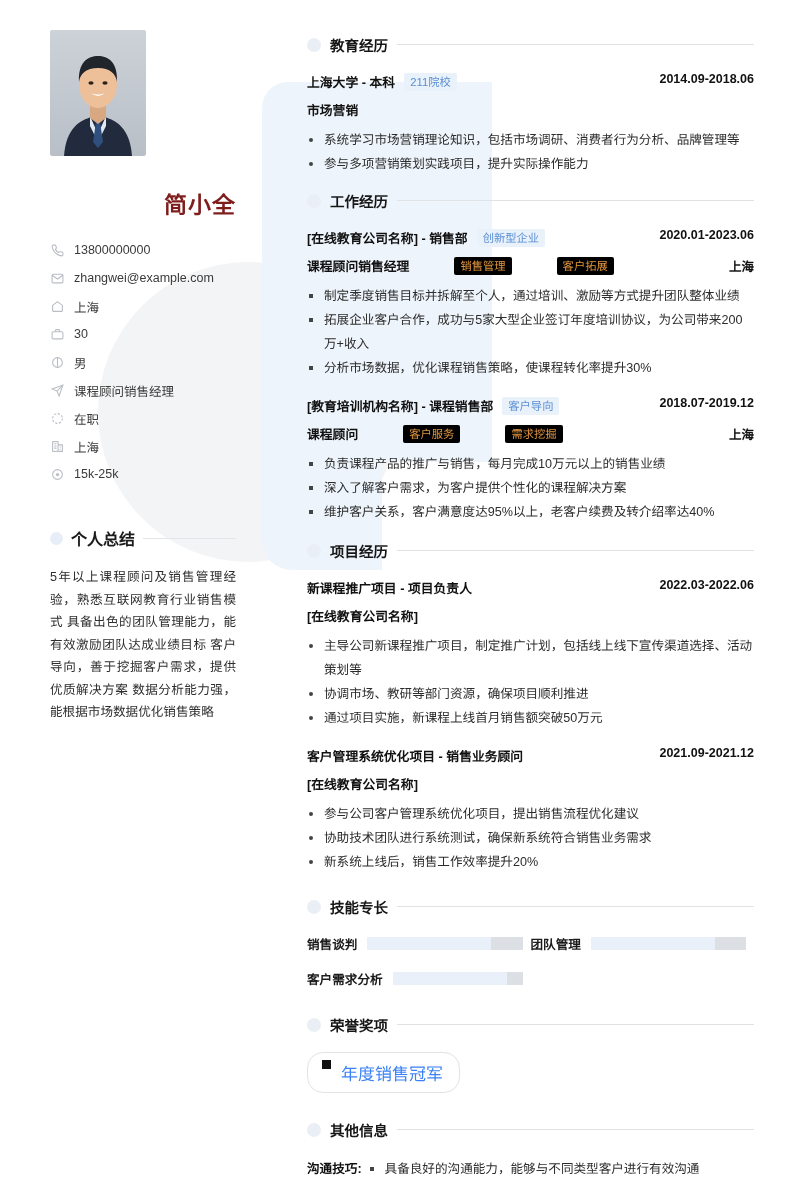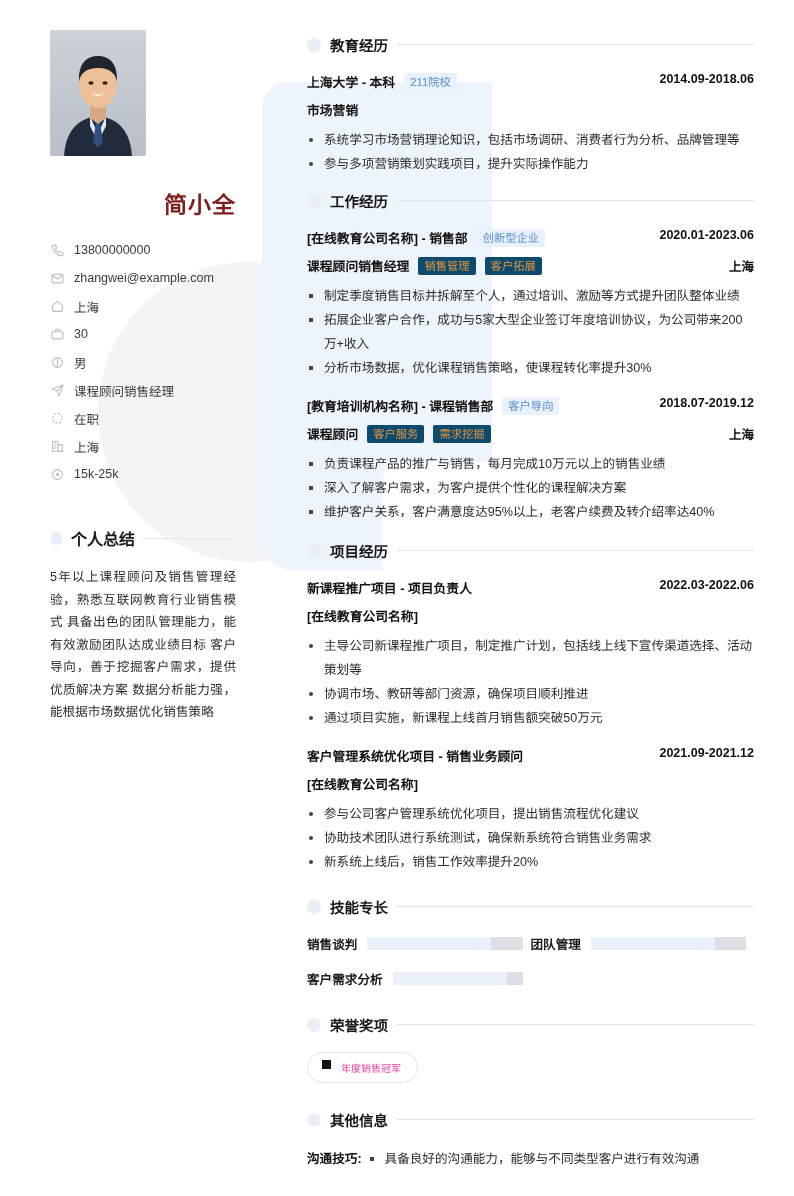--- a/index.html
+++ b/index.html
@@ -216,21 +216,21 @@
 
   .tag {
     display: inline-block;
     font-size: 11.3px;
     line-height: 16px;
     padding: 1px 6px;
     border-radius: 2px;
     white-space: nowrap;
   }
   .tag-blue { color: #5b8fd4; background: #e9f1fb; }
-  .tag-orange { color: #e2953f; background: #0c4a6e; }
+  .tag-orange { color: #e2953f; background: #000000; margin-left: 36px; }
 
   ul.bullets { list-style: none; margin: 0; padding: 0; }
   ul.bullets li {
     position: relative;
     padding-left: 17px;
     font-size: 12.6px;
     line-height: 24px;
     color: #2c2c2c;
   }
   ul.bullets li::before {
@@ -279,22 +279,22 @@
   }
 
   
   .honor-row { display: flex; gap: 10px; flex-wrap: wrap; }
   .honor-pill {
     display: inline-flex;
     gap: 10px;
     border: 1px solid #e1e3e6;
     border-radius: 16px;
     padding: 7px 16px 7px 14px;
-    font-size: 10px;
-    color: #ec4899;
+    font-size: 17px;
+    color: #3b82f6;
     background: #fff;
   }
   .honor-pill .sq {
     width: 9px; height: 9px; background: #111; flex: 0 0 9px;
   }
 
   
   .other-block { display: flex; align-items: flex-start; }
   .other-label {
     font-size: 12.6px;

